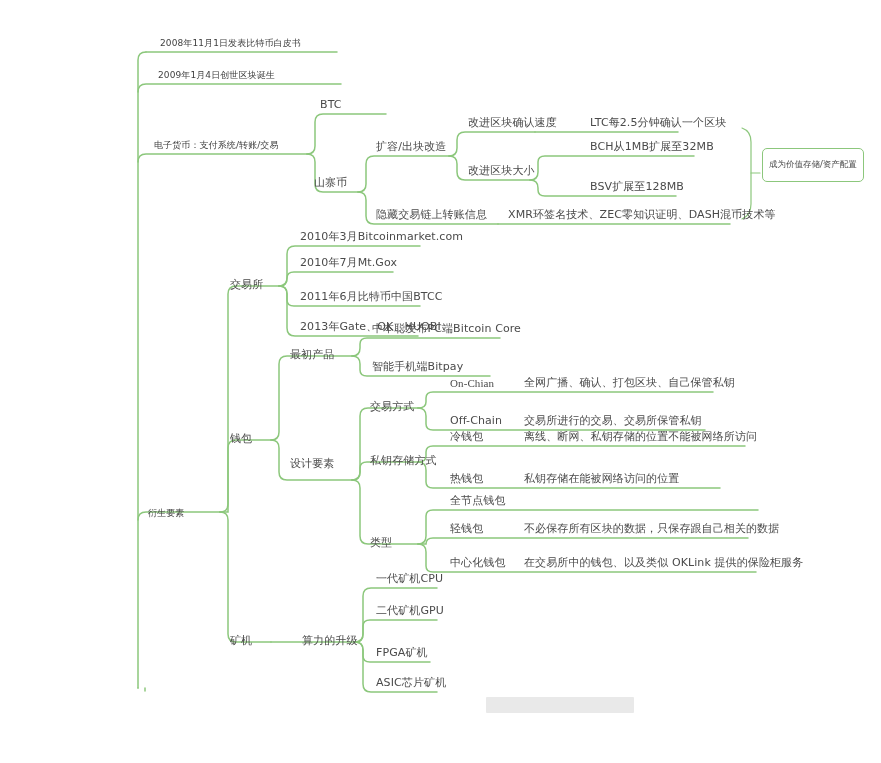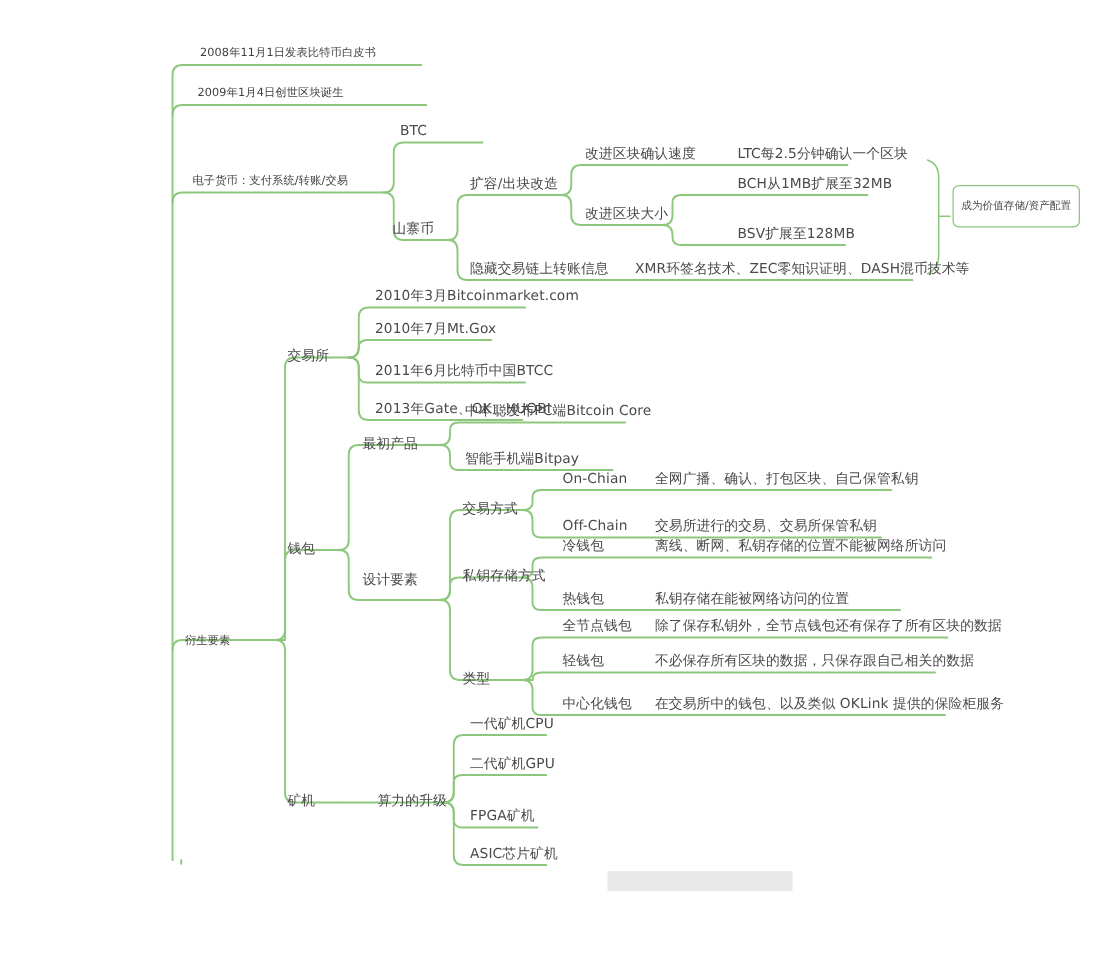--- a/index.html
+++ b/index.html
@@ -223,21 +223,21 @@
   <div class="node lvl2" style="left:370px; top:374px;">智能手机端Bitpay</div>
 
   <div class="node lvl2" style="left:288px; top:471px;">设计要素</div>
 
   <div class="node lvl2" style="left:368px; top:414px;">交易方式</div>
 
   <div class="node lvl2" style="left:368px; top:468px;">私钥存储方式</div>
 
   <div class="node lvl2" style="left:368px; top:550px;">类型</div>
 
-  <div class="node lvl2" style="left:448px; top:390px;">On-Chian</div>
+  <div class="node lvl2" style="left:448px; top:390px;font-family:Liberation Serif, serif;">On-Chian</div>
 
   <div class="node lvl2" style="left:448px; top:428px;">Off-Chain</div>
 
   <div class="node lvl2" style="left:522px; top:390px;">全网广播、确认、打包区块、自己保管私钥</div>
 
   <div class="node lvl2" style="left:522px; top:428px;">交易所进行的交易、交易所保管私钥</div>
 
   <div class="node lvl2" style="left:448px; top:444px;">冷钱包</div>
 
   <div class="node lvl2" style="left:448px; top:486px;">热钱包</div>
@@ -245,21 +245,20 @@
   <div class="node lvl2" style="left:522px; top:444px;">离线、断网、私钥存储的位置不能被网络所访问</div>
 
   <div class="node lvl2" style="left:522px; top:486px;">私钥存储在能被网络访问的位置</div>
 
   <div class="node lvl2" style="left:448px; top:508px;">全节点钱包</div>
 
   <div class="node lvl2" style="left:448px; top:536px;">轻钱包</div>
 
   <div class="node lvl2" style="left:448px; top:570px;">中心化钱包</div>
 
-  <div class="node lvl2" style="left:522px; top:508px;">除了保存私钥外，全节点钱包还有保存了所有区块的数据</div>
 
   <div class="node lvl2" style="left:522px; top:536px;">不必保存所有区块的数据，只保存跟自己相关的数据</div>
 
   <div class="node lvl2" style="left:522px; top:570px;">在交易所中的钱包、以及类似 OKLink 提供的保险柜服务</div>
 
   <div class="node lvl2" style="left:228px; top:648px;">矿机</div>
 
   <div class="node lvl2" style="left:300px; top:648px;">算力的升级</div>
 
   <div class="node lvl2" style="left:374px; top:586px;">一代矿机CPU</div>

